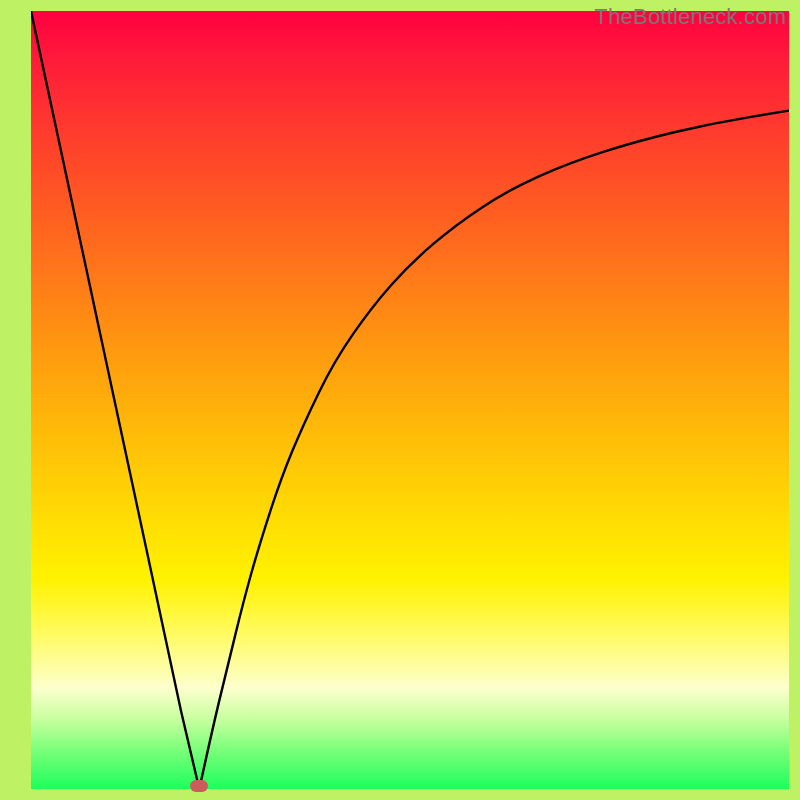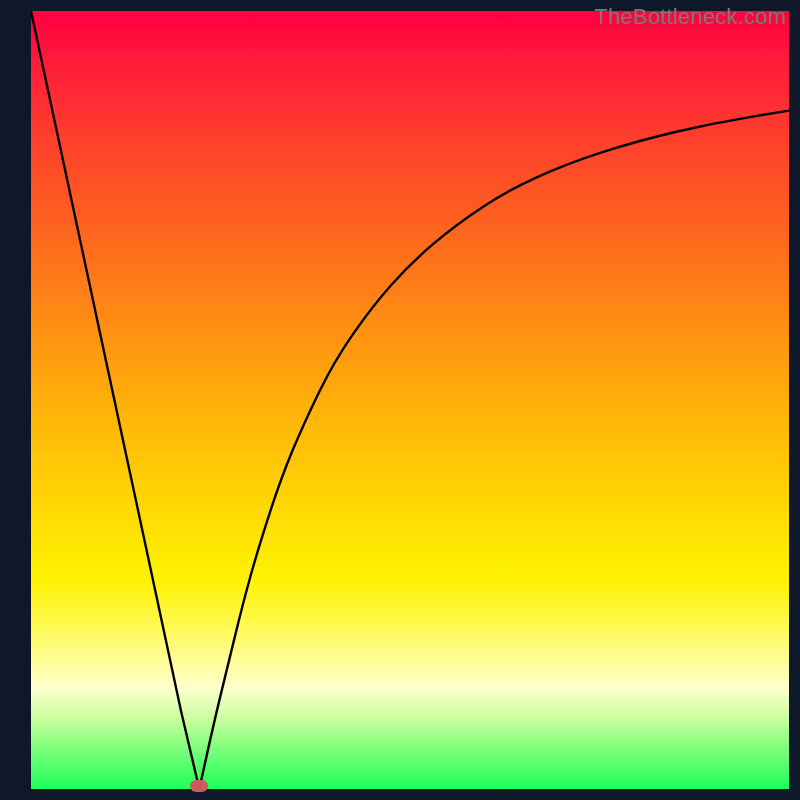--- a/index.html
+++ b/index.html
@@ -8,21 +8,21 @@
     width: 800px;
     height: 800px;
     overflow: hidden;
     background: #000;
     font-family: Arial, Helvetica, sans-serif;
   }
   .frame {
     position: relative;
     width: 800px;
     height: 800px;
-    background: #0f172a;
+    background: #bef264;
   }
   .plot {
     position: absolute;
     left: 31px;
     top: 11px;
     width: 758px;
     height: 778px;
     
     background: linear-gradient(
       to bottom,

